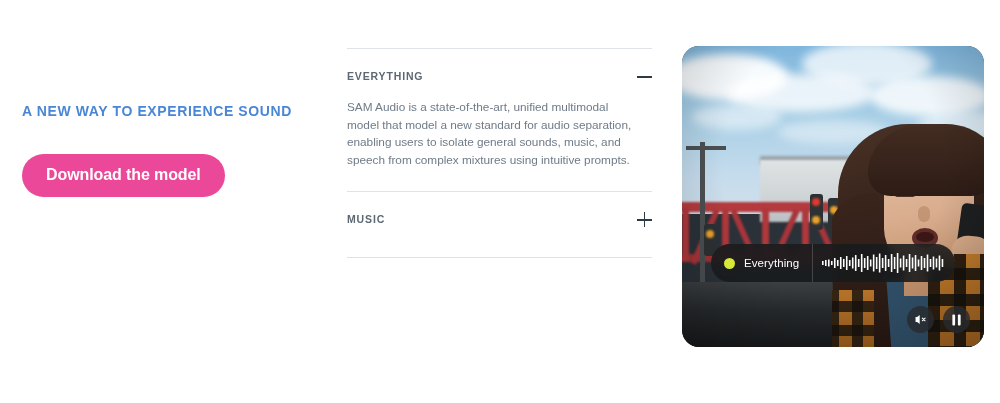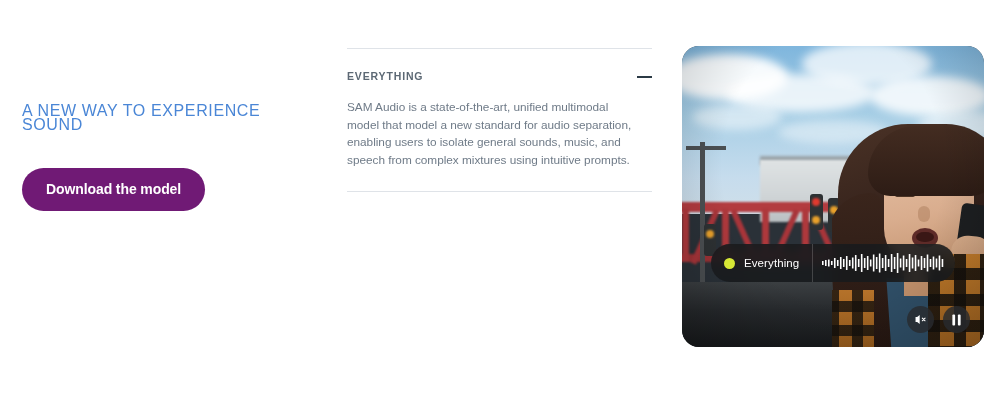--- a/index.html
+++ b/index.html
@@ -22,46 +22,46 @@
   }
 
   
   .hero {
     position: absolute;
     left: 22px;
     top: 104px;
     width: 300px;
   }
   .hero-eyebrow {
-    font-size: 16px;
-    font-weight: 400;
+    font-size: 14px;
+    font-weight: 700;
     letter-spacing: 0.62px;
     color: #4a86d6;
     margin: 0 0 13px 0;
     line-height: 14px;
     text-transform: uppercase;
   }
   .hero-title {
     font-size: 34px;
     font-weight: 700;
     line-height: 38px;
     letter-spacing: -0.9px;
     color: #1b2a33;
     margin: 0;
     width: 240px;
   }
   .hero-cta {
     display: inline-block;
     margin-top: 23px;
-    background: #701a75;
+    background: #ec4899;
     color: #ffffff;
     border: none;
     border-radius: 999px;
     font-family: "Liberation Sans", sans-serif;
-    font-size: 14px;
+    font-size: 16px;
     font-weight: 700;
     letter-spacing: -0.1px;
     padding: 14px 24px 15px 24px;
     cursor: pointer;
     line-height: 14px;
   }
 
   
   .accordion {
     position: absolute;
@@ -456,20 +456,30 @@
       <button class="acc-head">
         <span class="acc-label">EVERYTHING</span>
         <span class="acc-toggle">
           <span class="bar-h"></span>
         </span>
       </button>
       <p class="acc-body">SAM Audio is a state-of-the-art, unified multimodal model that model a new standard for audio separation, enabling users to isolate general sounds, music, and speech from complex mixtures using intuitive prompts.</p>
     </div>
 
 
+    <div class="acc-item">
+      <button class="acc-head">
+        <span class="acc-label">MUSIC</span>
+        <span class="acc-toggle">
+          <span class="bar-h"></span>
+            <span class="bar-v"></span>
+        </span>
+      </button>
+      <div class="acc-spacer"></div>
+    </div>
 
     <div class="acc-item">
       <div class="acc-spacer"></div>
     </div>
 
   </div>
 
   <div class="video-card">
 
     <div class="video-scene">

